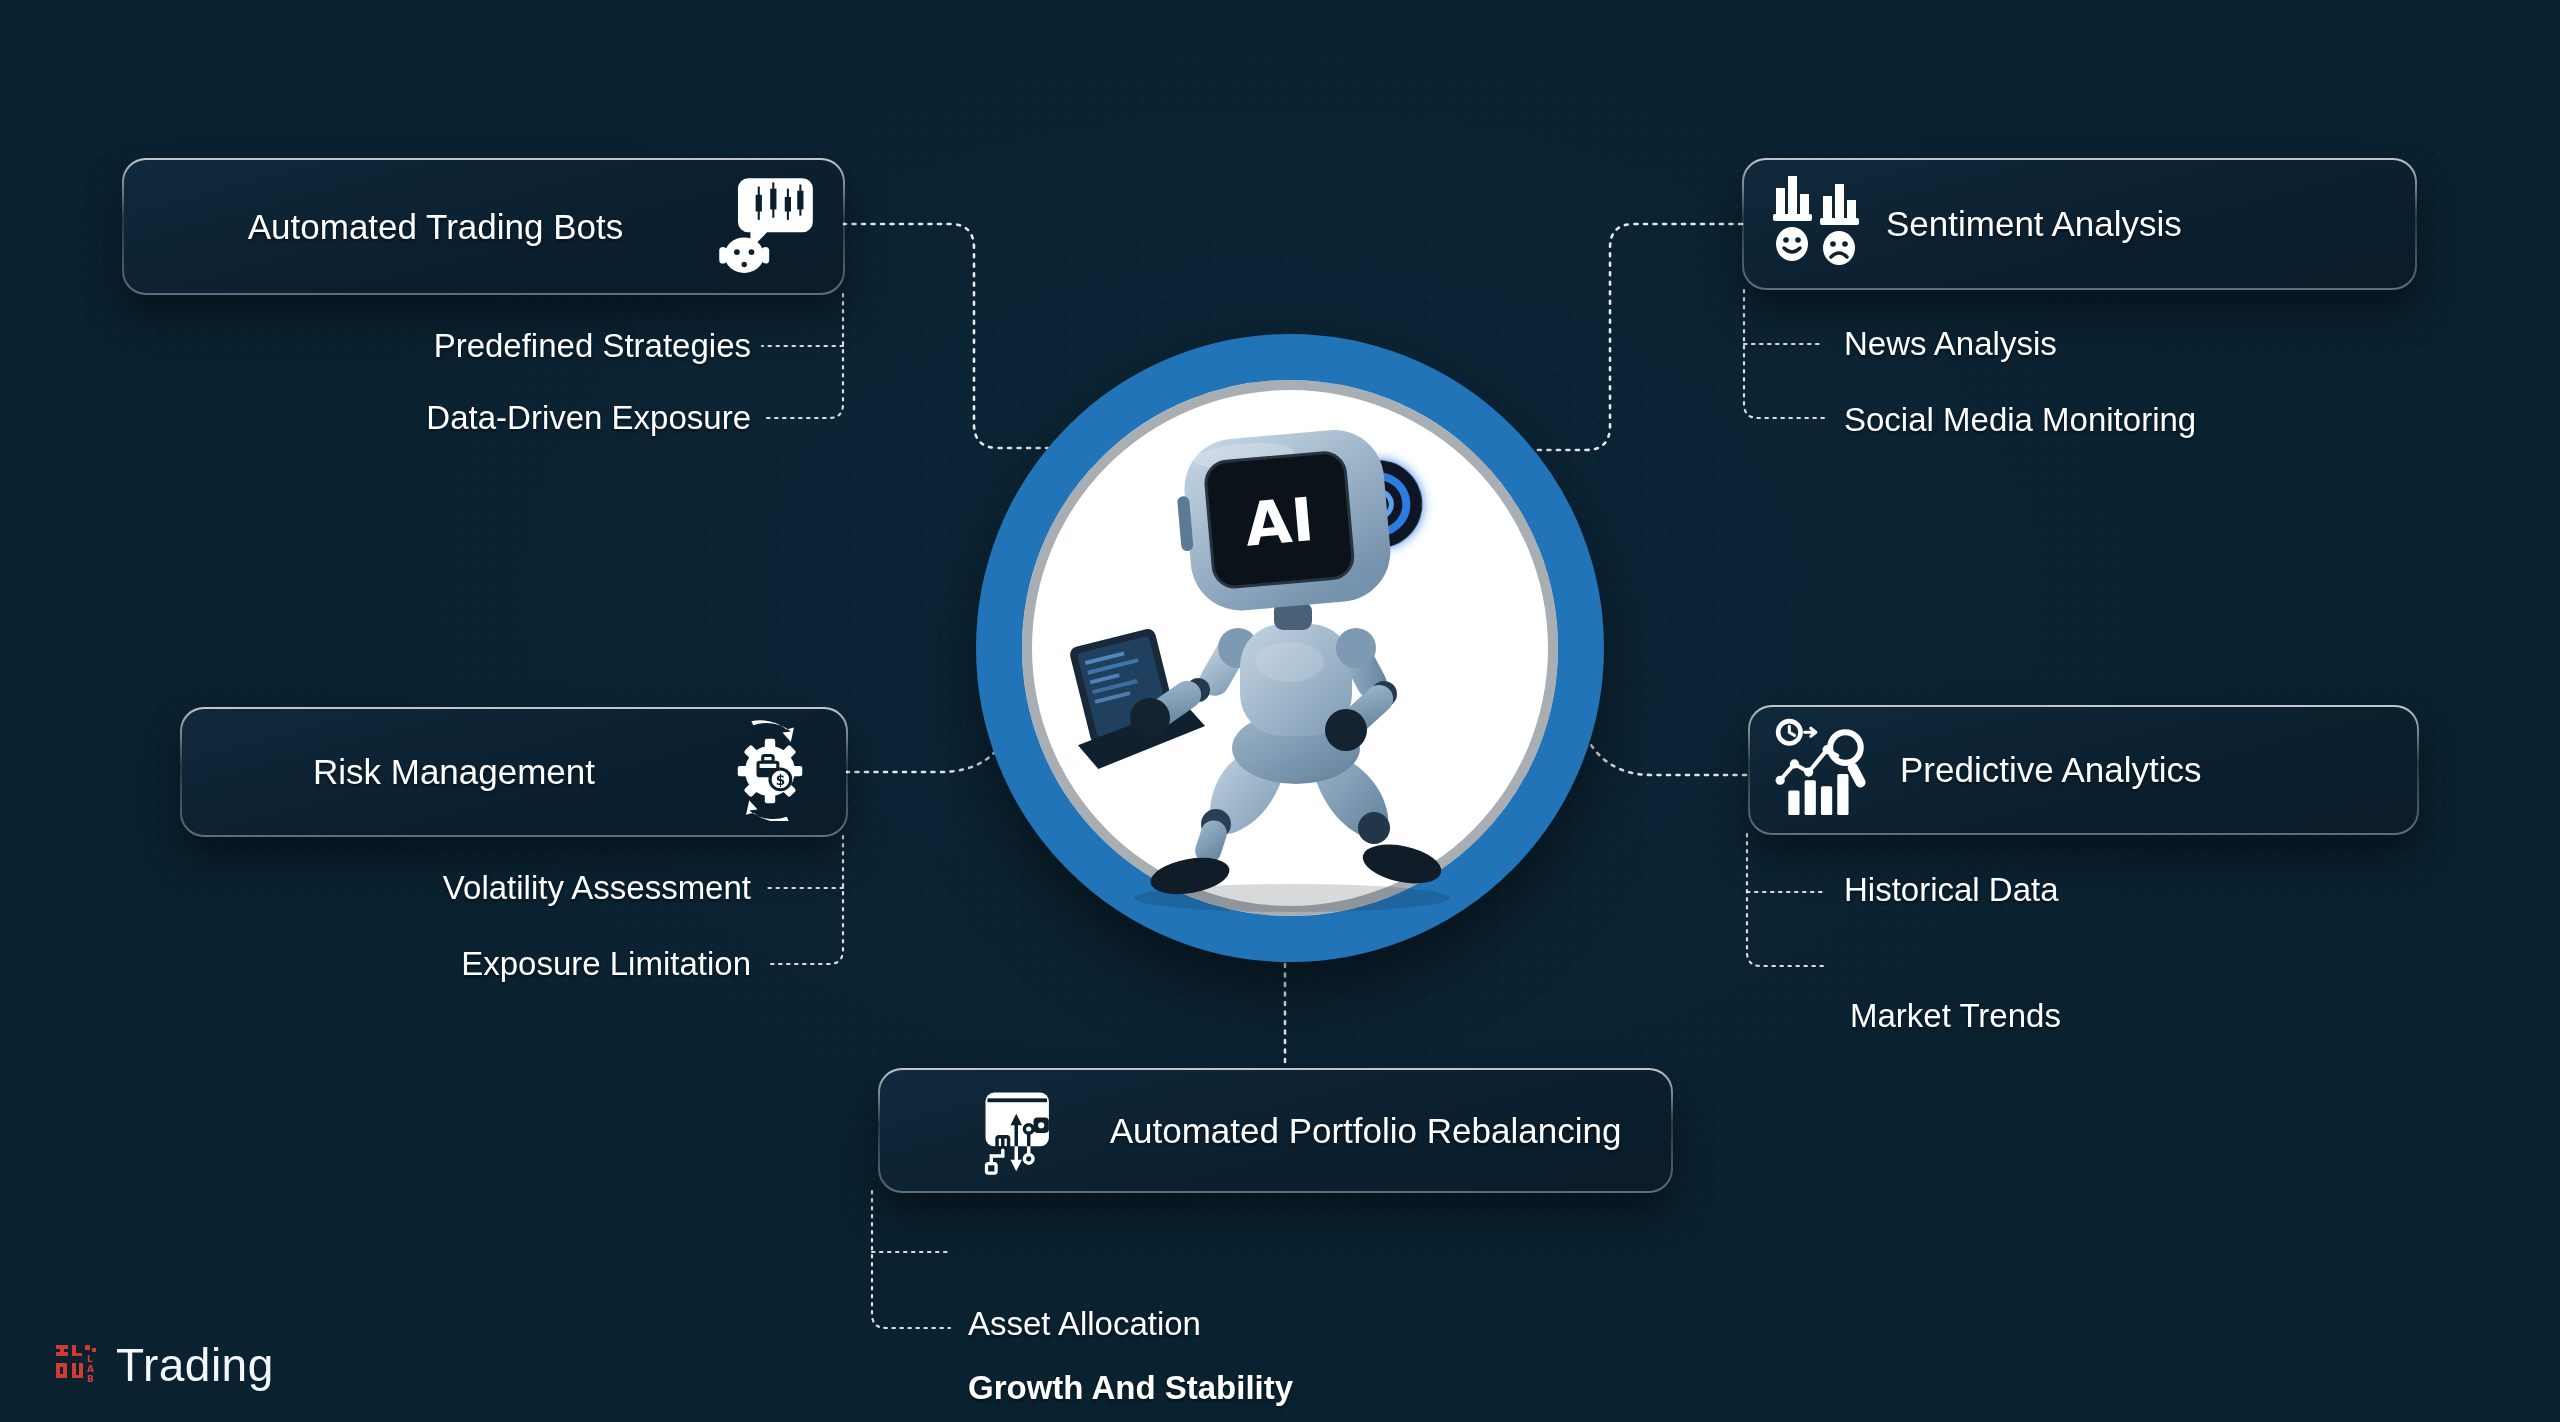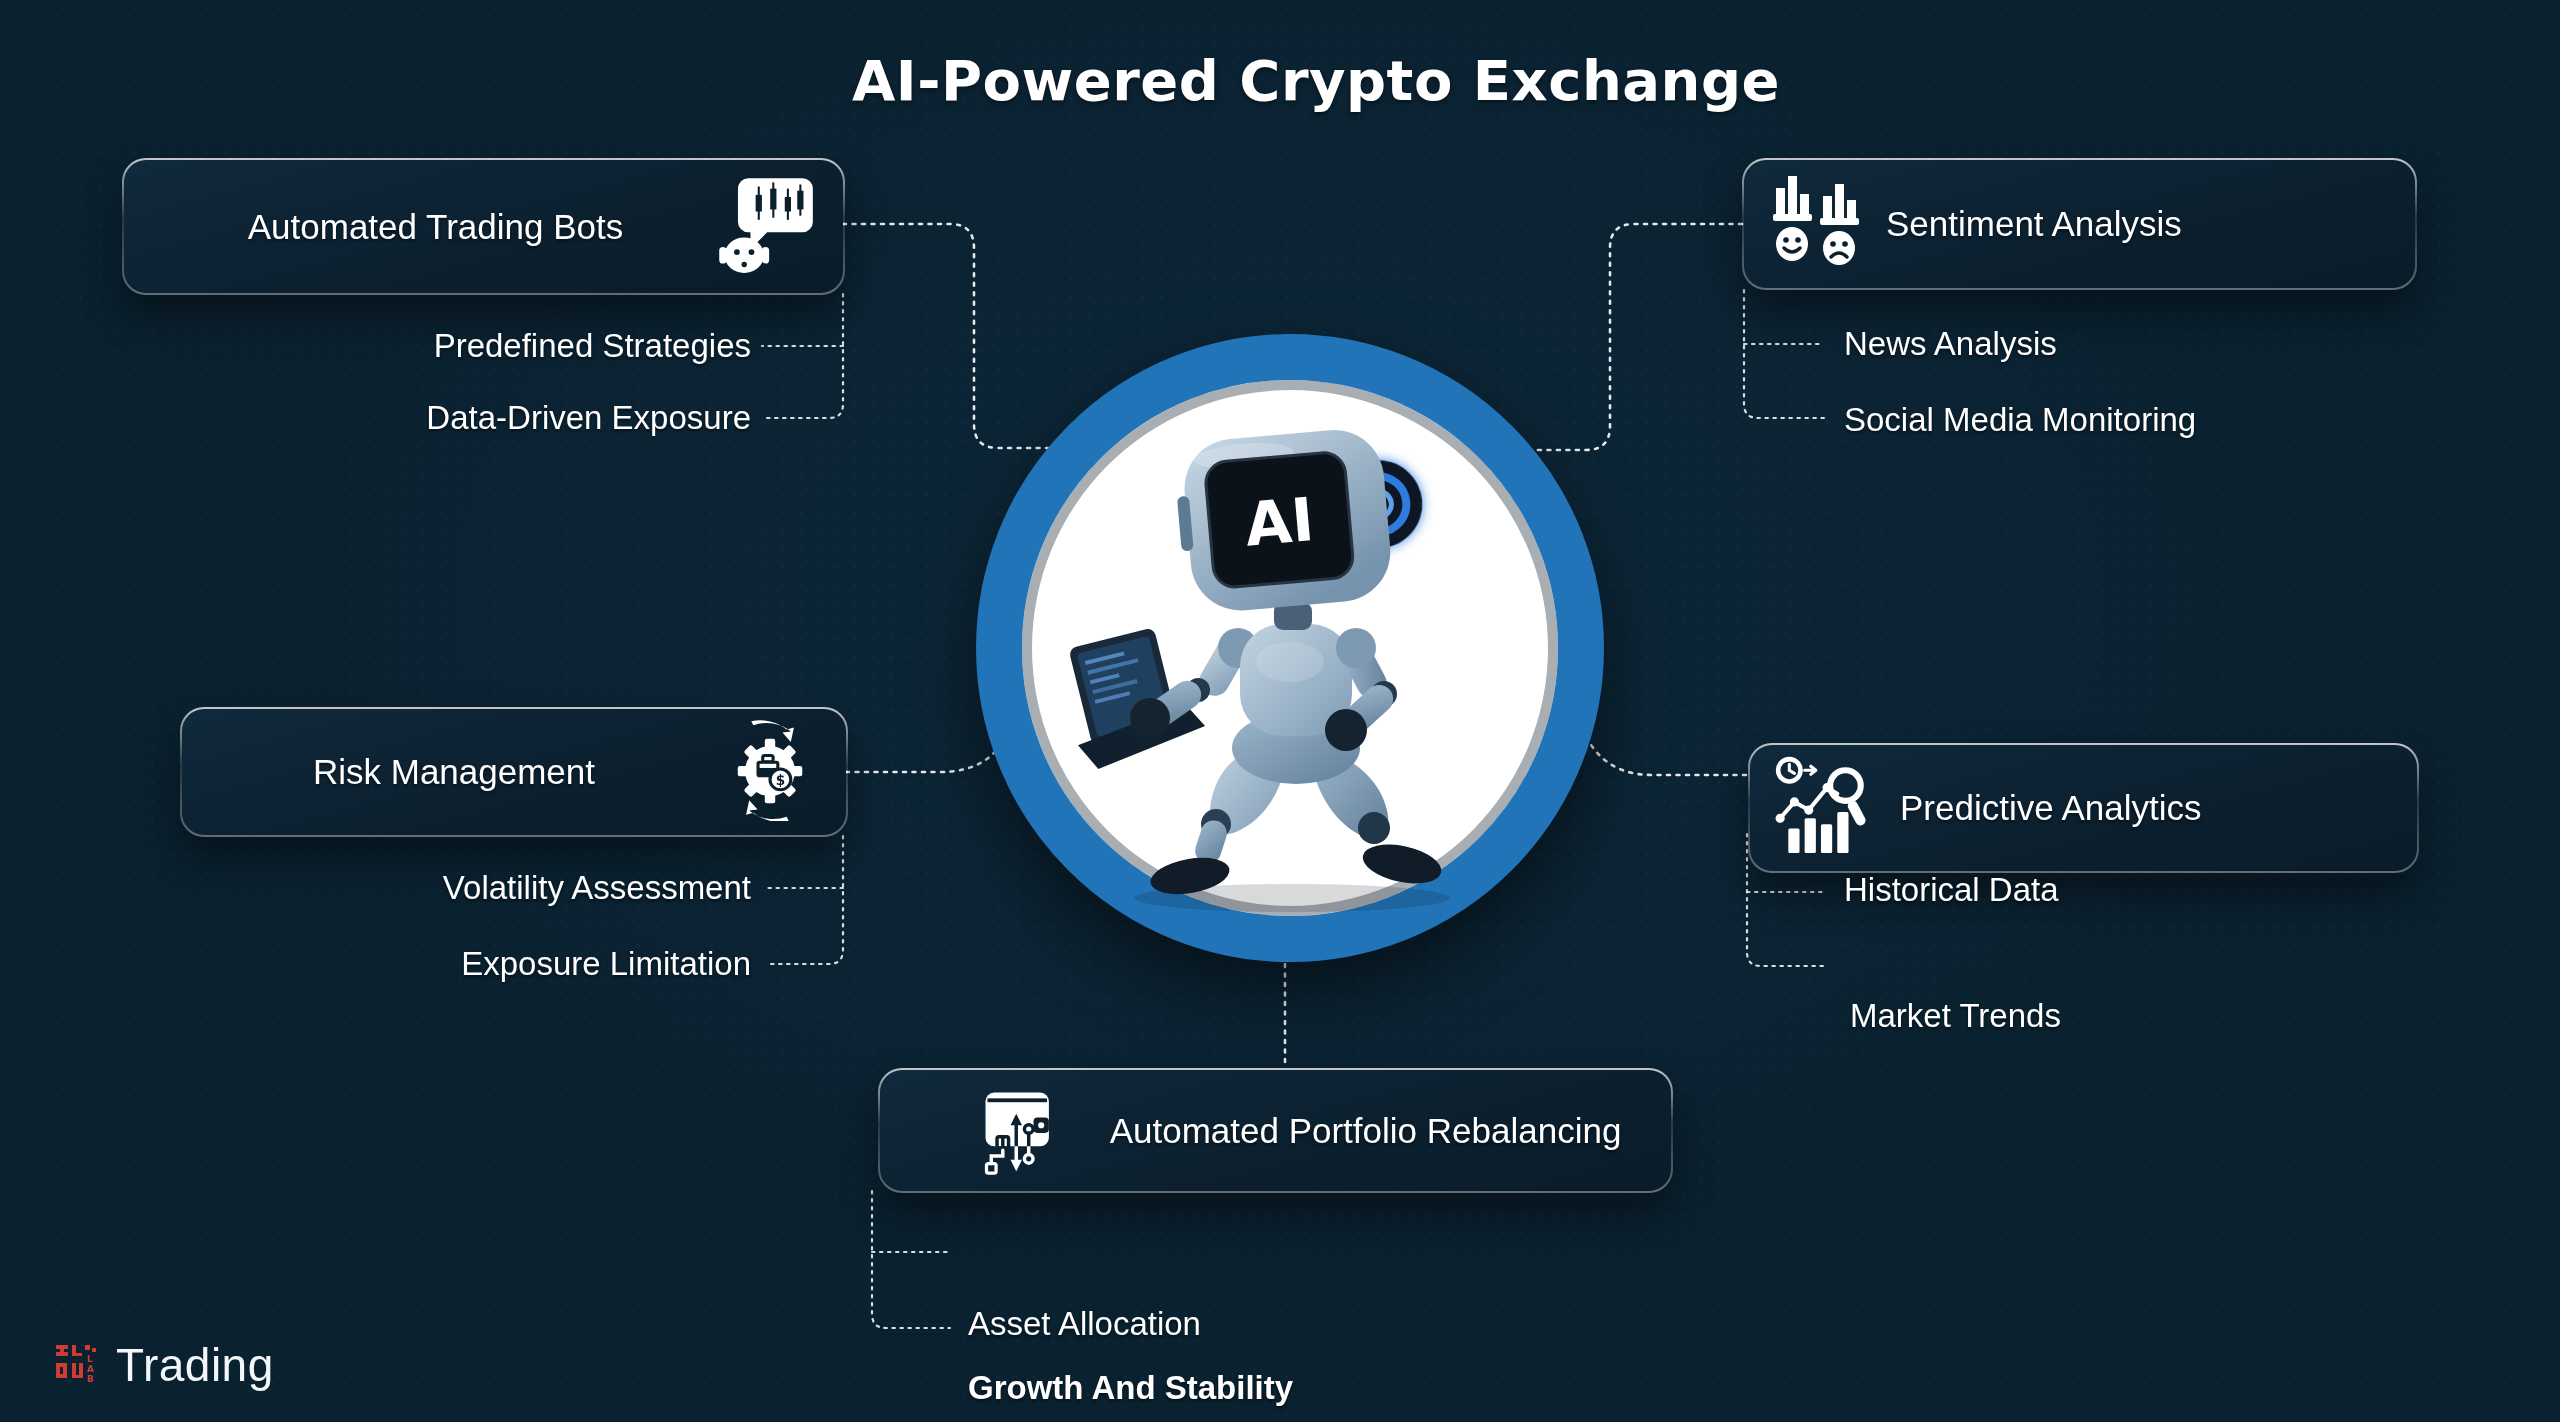--- a/index.html
+++ b/index.html
@@ -56,21 +56,20 @@
     position:absolute;left:52px;top:1338px;z-index:3;
     display:flex;align-items:center;gap:16px;
   }
   .brand-text{font-size:46px;font-weight:500;color:#f3f7fa;letter-spacing:0.5px;}
 </style>
 </head>
 <body>
 
 <div id="stage">
 
-  <div class="title">AI-Powered Crypto Exchange</div>
 
   <svg id="connector-layer" width="2560" height="1422" viewBox="0 0 2560 1422" aria-hidden="true">
     <defs>
       <filter id="softBlur" x="-60%" y="-60%" width="220%" height="220%">
           <feGaussianBlur stdDeviation="3.6"></feGaussianBlur>
         </filter>
       <linearGradient id="g-tl" gradientUnits="userSpaceOnUse" x1="974" y1="258" x2="974" y2="430">
         <stop offset="0" stop-color="#fff" stop-opacity="0"></stop>
           <stop offset="0.1" stop-color="#fff" stop-opacity="1"></stop>
         <stop offset="0.6" stop-color="#fff" stop-opacity="0.55"></stop>
@@ -301,21 +300,21 @@
         <rect x="43" y="37" width="10" height="6" rx="2" fill="none" stroke="#0b1f2d" stroke-width="3"></rect>
         <rect x="40" y="45" width="16" height="4" fill="#fff"></rect>
         <circle cx="60" cy="60" r="10" fill="#fff" stroke="#0b1f2d" stroke-width="3"></circle>
         <text x="60" y="65" text-anchor="middle" font-family="DejaVu Sans, sans-serif" font-size="13" font-weight="bold" fill="#0b1f2d">$</text>
       </g>
     </svg>
   </div>
   <div class="sub-label align-right" style="right:1809px;top:888px;">Volatility Assessment</div>
   <div class="sub-label align-right" style="right:1809px;top:964px;">Exposure Limitation</div>
 
-  <div class="box" style="left:1748px;top:743px;width:667px;height:126px;">
+  <div class="box" style="left:1748px;top:705px;width:667px;height:126px;">
     <div class="box-inner" style="justify-content:flex-start;padding-left:150px;">
       <span class="box-label">Predictive Analytics</span>
     </div>
     <svg class="node-icon" width="102" height="102" viewBox="0 0 100 100" style="position:absolute;left:24px;top:12px;">
       <circle cx="17" cy="15" r="11" fill="none" stroke="#fff" stroke-width="4.5"></circle>
       <path d="M17 9 v6 l5 3" stroke="#fff" stroke-width="3" fill="none" stroke-linecap="round"></path>
       <path d="M32 15 h10 m-4 -4 l5 4 -5 4" stroke="#fff" stroke-width="3" fill="none" stroke-linecap="round" stroke-linejoin="round"></path>
       <g fill="#fff">
         <rect x="16" y="72" width="11" height="24" rx="1.5"></rect>
         <rect x="32" y="62" width="11" height="34" rx="1.5"></rect>

